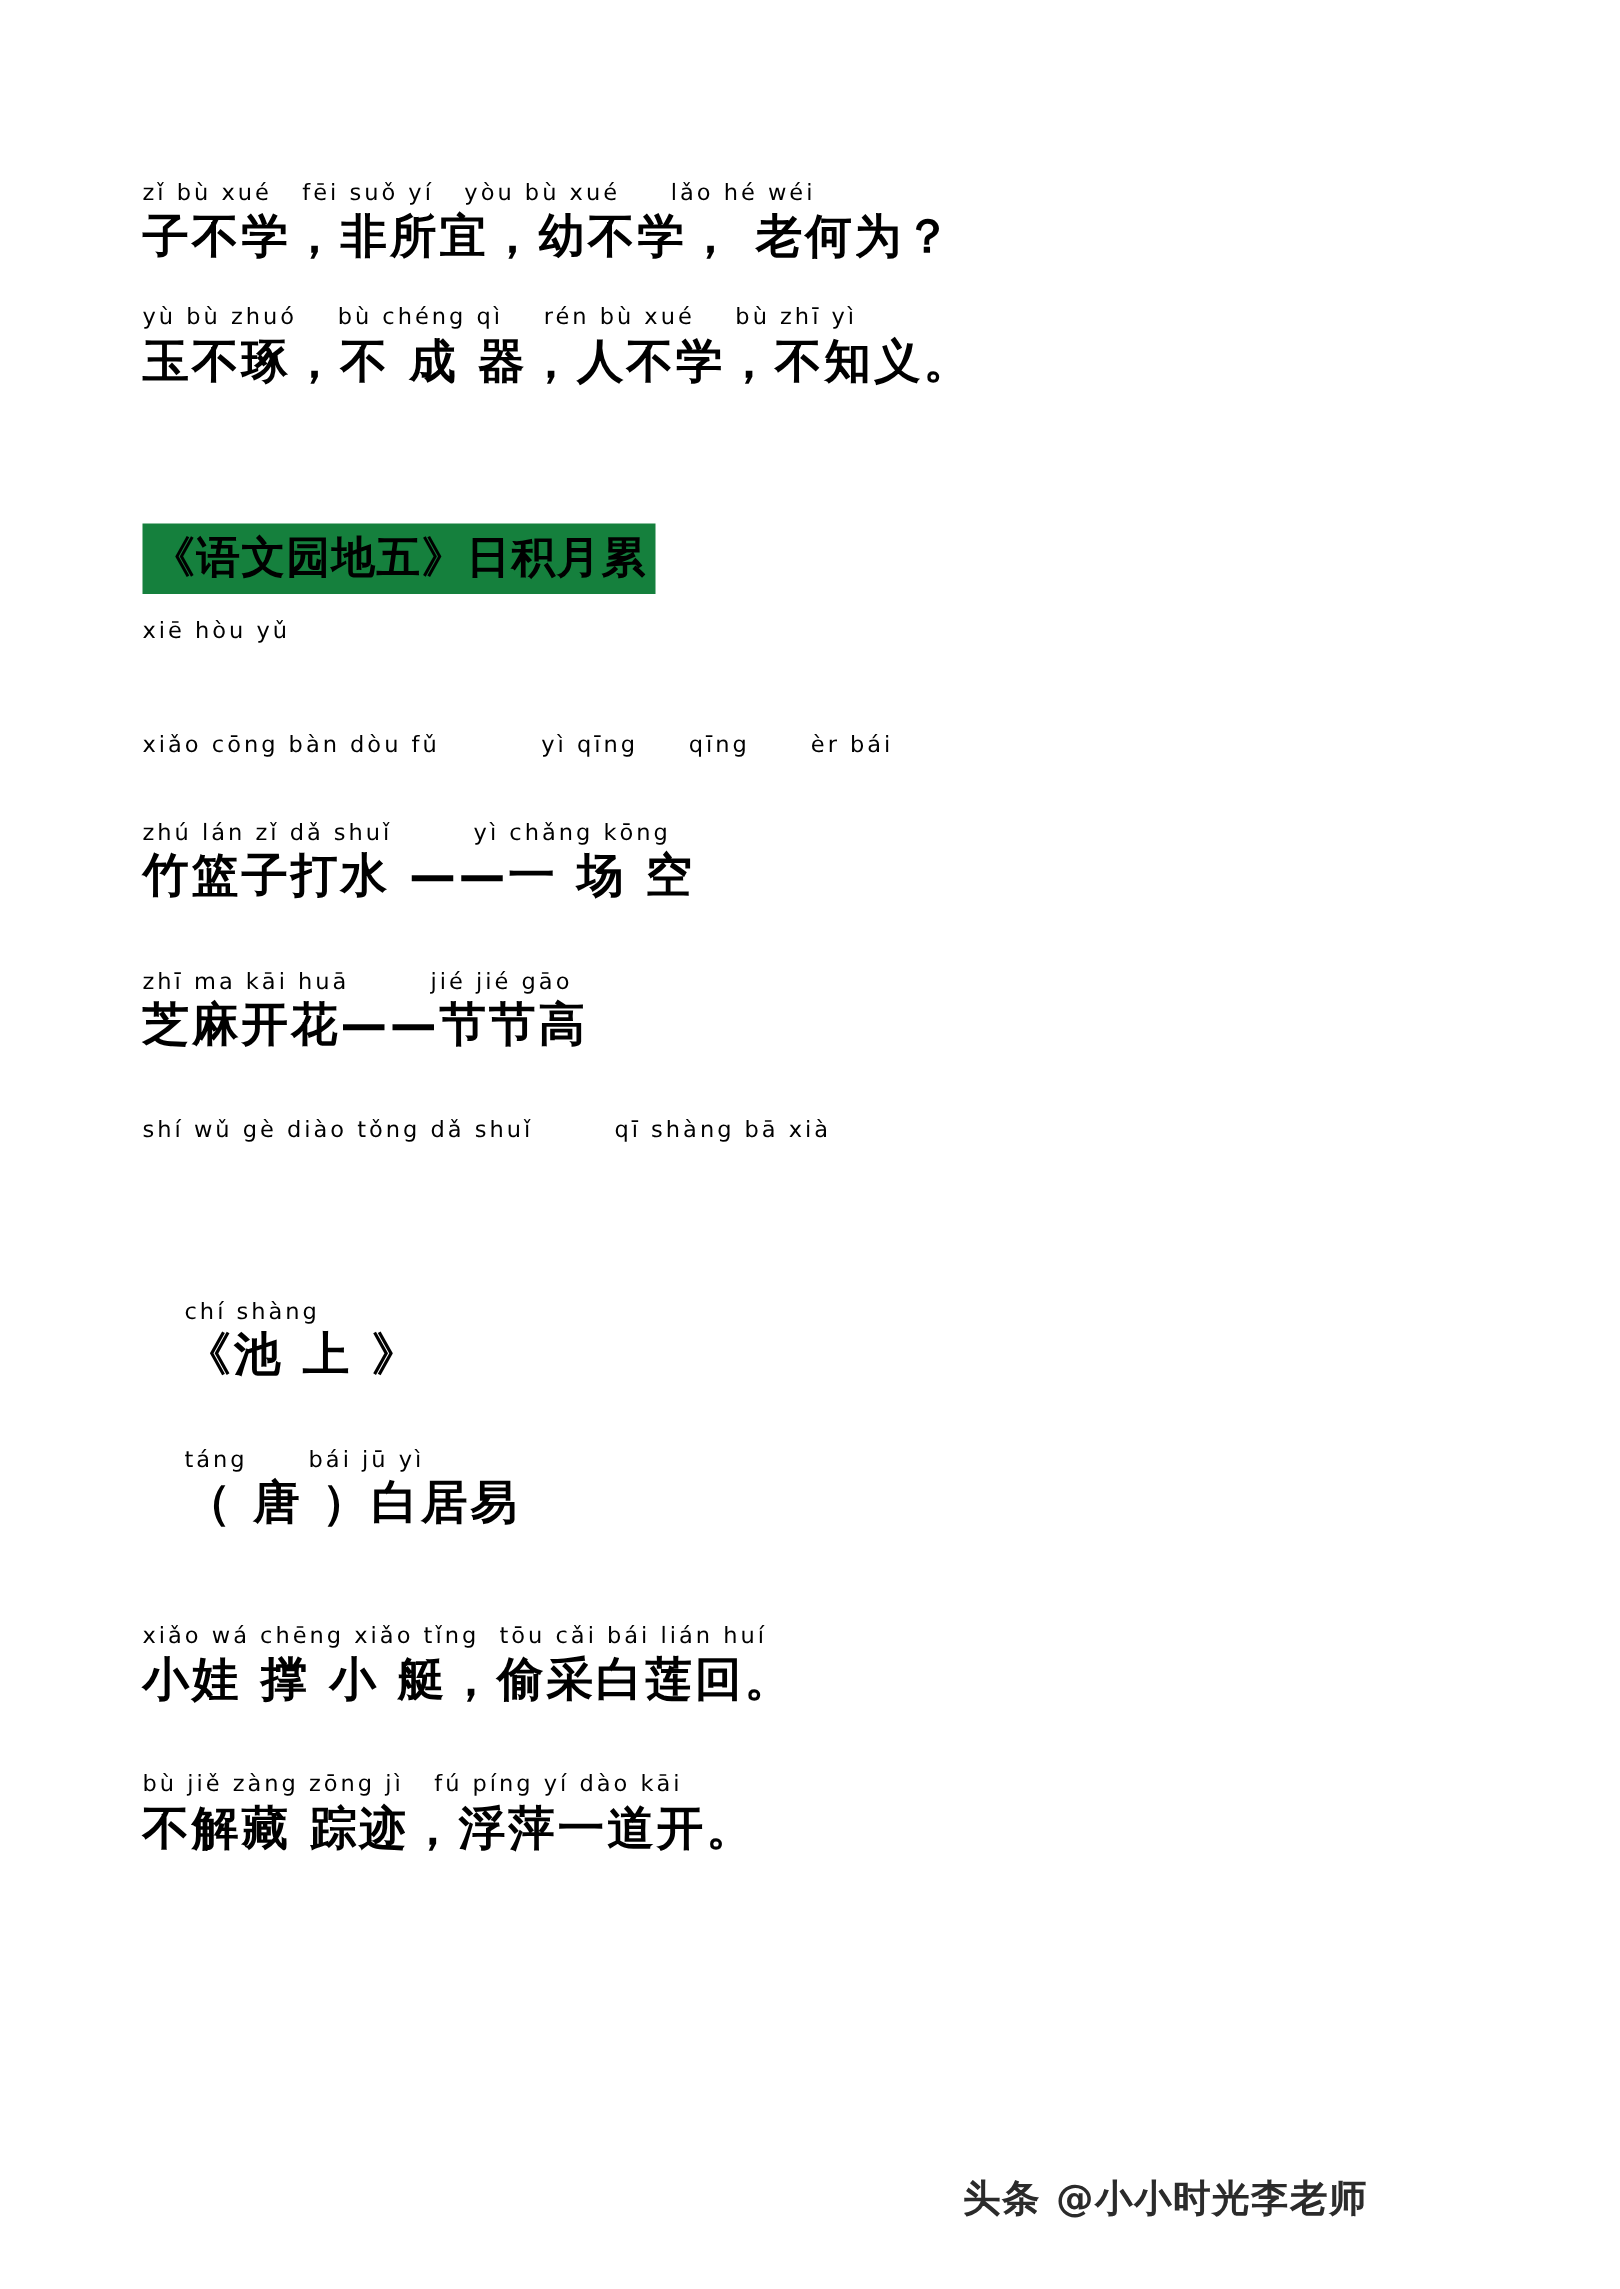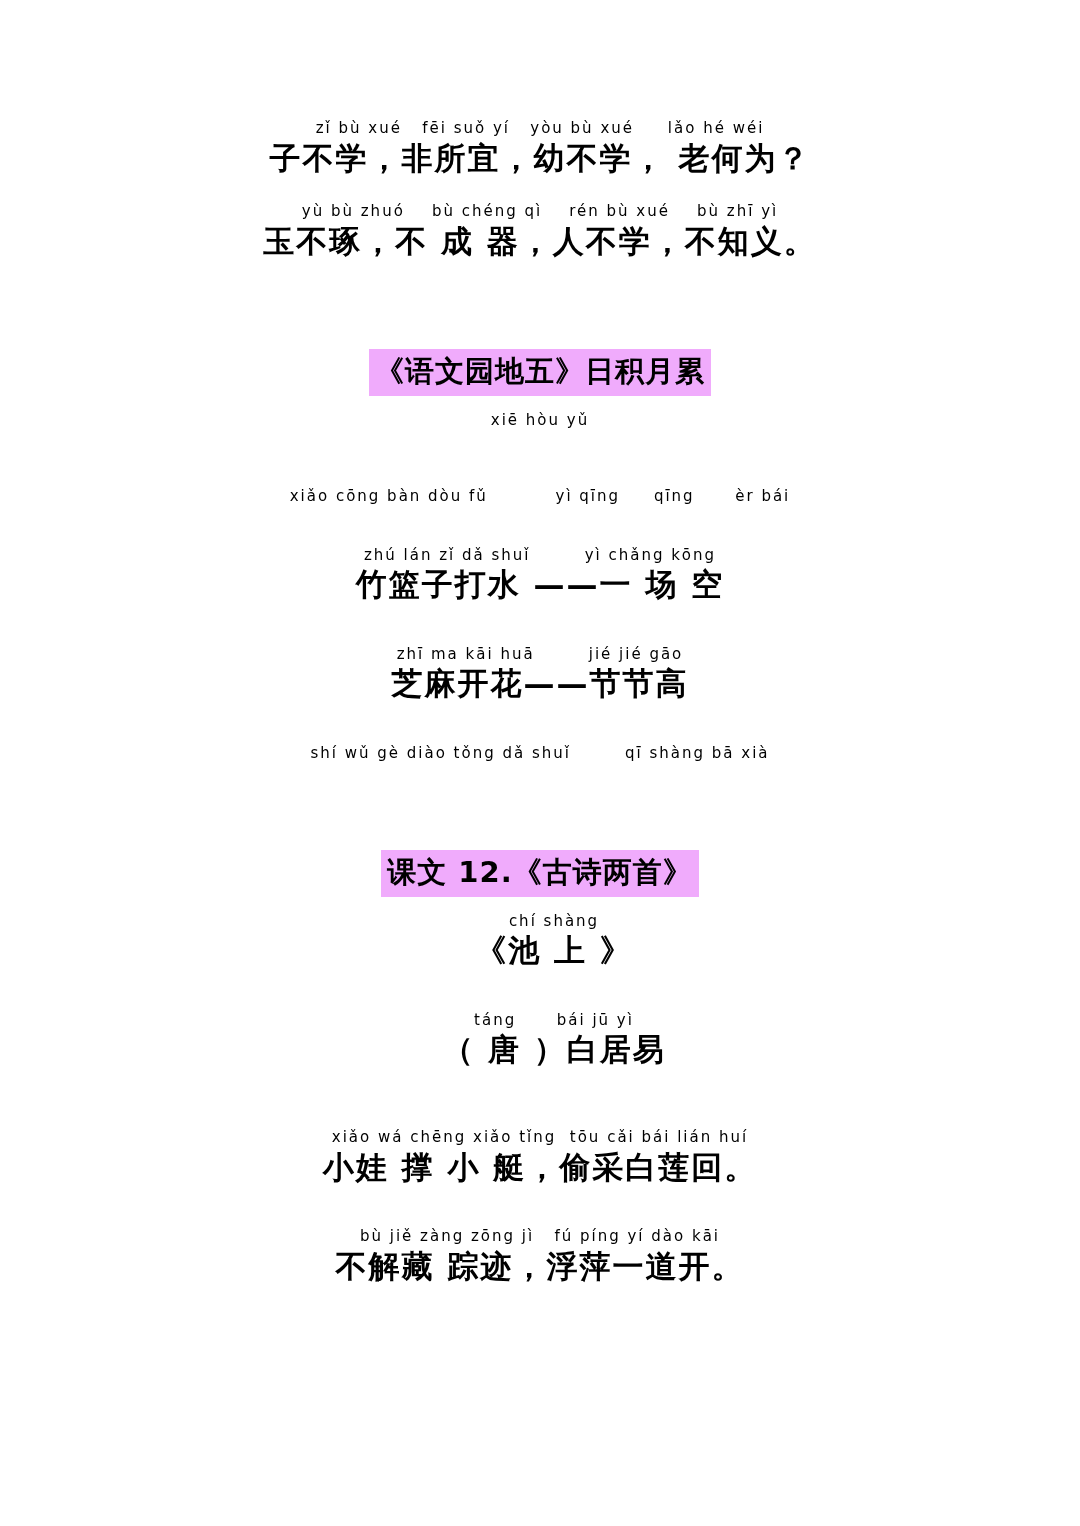--- a/index.html
+++ b/index.html
@@ -14,21 +14,20 @@
     font-family: "Liberation Sans", sans-serif;
     color: #000000;
     overflow: hidden;
   }
   .page {
     position: absolute;
     top: 0; left: 0;
     width: 960px;
     height: 1526px;
     padding: 0;
-    text-align: center;
   }
   .content {
     position: absolute;
     left: 95px;
     top: 120px;
     width: 890px;
   }
 
   
   .line {
@@ -51,21 +50,21 @@
     line-height: 1.25;
   }
 
   .gap-lg { height: 62px; }
   .gap-md { height: 34px; }
   .gap-sm { height: 16px; }
 
   
   .section-head {
     display: inline-block;
-    background: #f0abfc;
+    background: #15803d;
     font-family: "DejaVu Sans", "Liberation Sans", sans-serif;
     font-size: 29px;
     font-weight: bold;
     padding: 3px 6px 4px 6px;
     letter-spacing: 1px;
     white-space: pre;
   }
 
   .subhead .pinyin { font-size: 15px; }
   .subhead .hanzi { font-size: 28px; }
@@ -143,23 +142,20 @@
     </div>
 
     <div class="gap-sm"></div>
 
     <div class="line">
       <div class="pinyin">shí wǔ gè diào tǒng dǎ shuǐ        qī shàng bā xià</div>
     </div>
 
     <div class="gap-lg"></div>
 
-    <div>
-      <span class="section-head">课文 12.《古诗两首》</span>
-    </div>
 
     <div class="gap-sm"></div>
 
     <div class="line indent-1">
       <div class="pinyin">chí shàng</div>
       <div class="hanzi">《池 上 》</div>
     </div>
 
     <div class="gap-sm"></div>
 
@@ -177,13 +173,17 @@
 
     <div class="gap-sm"></div>
 
     <div class="line">
       <div class="pinyin">bù jiě zàng zōng jì   fú píng yí dào kāi</div>
       <div class="hanzi">不解藏 踪迹，浮萍一道开。</div>
     </div>
 
   </div>
 
+  <div class="watermark">
+    <span class="mark-label">头条</span>
+    <span class="mark-name">@小小时光李老师</span>
+  </div>
 </div>
 
 </body></html>

